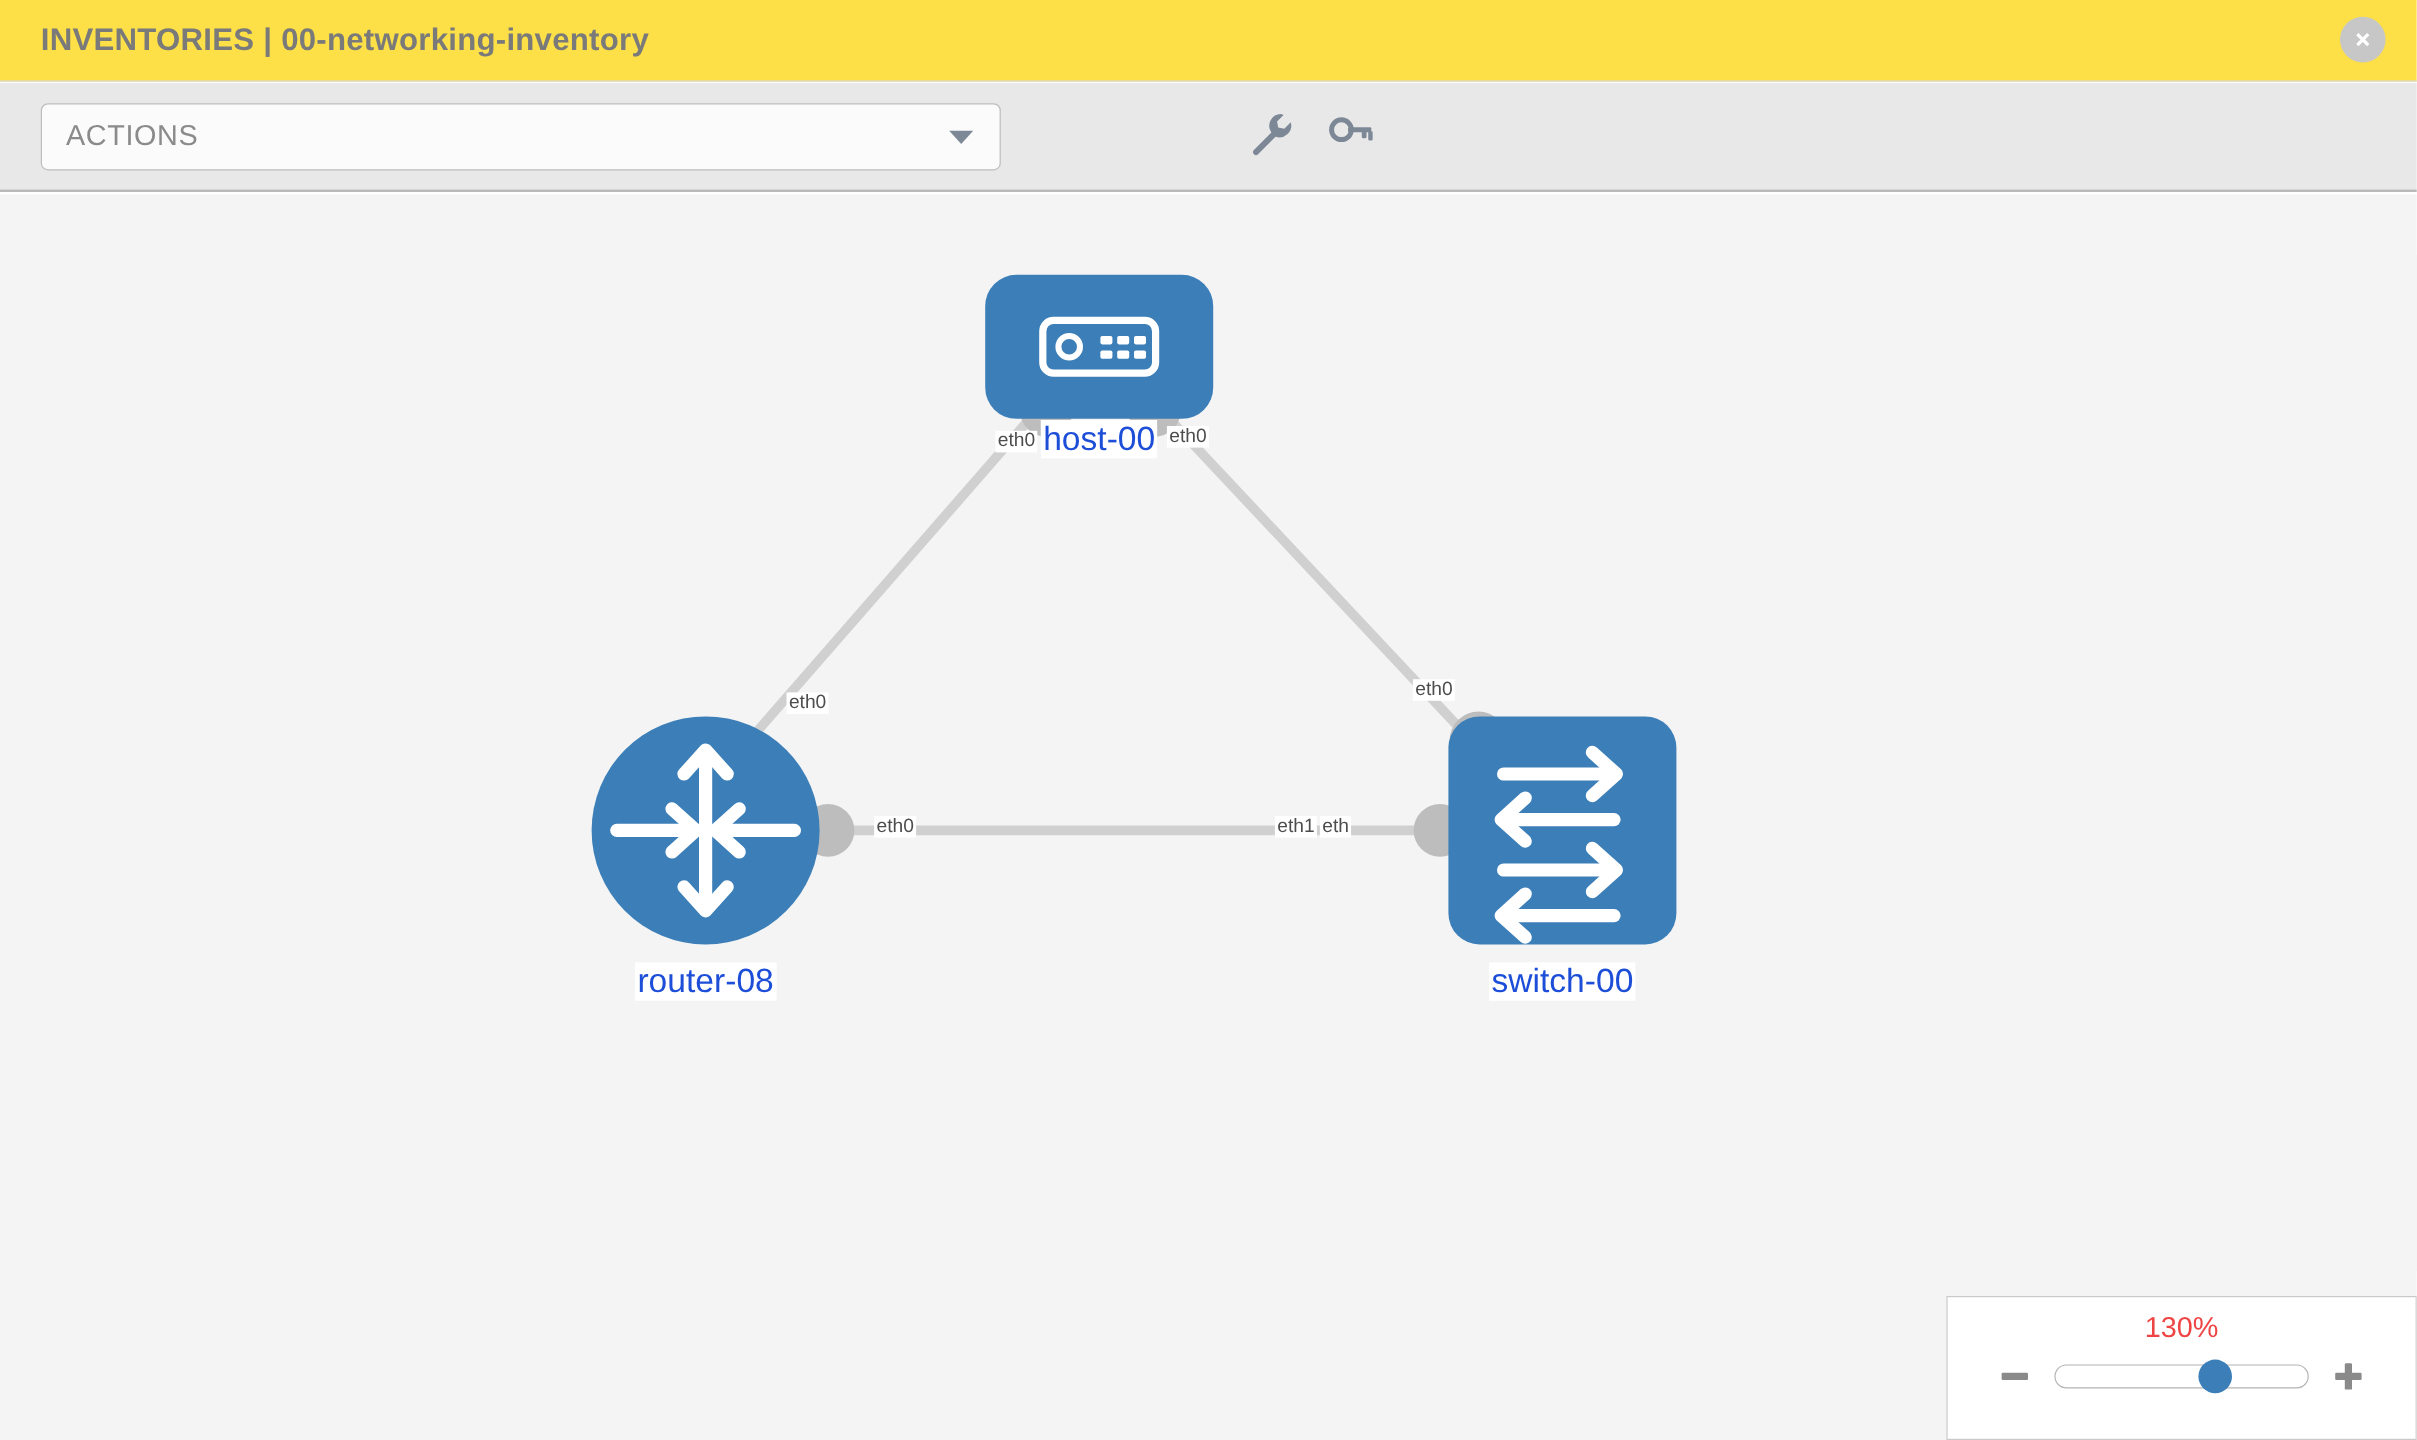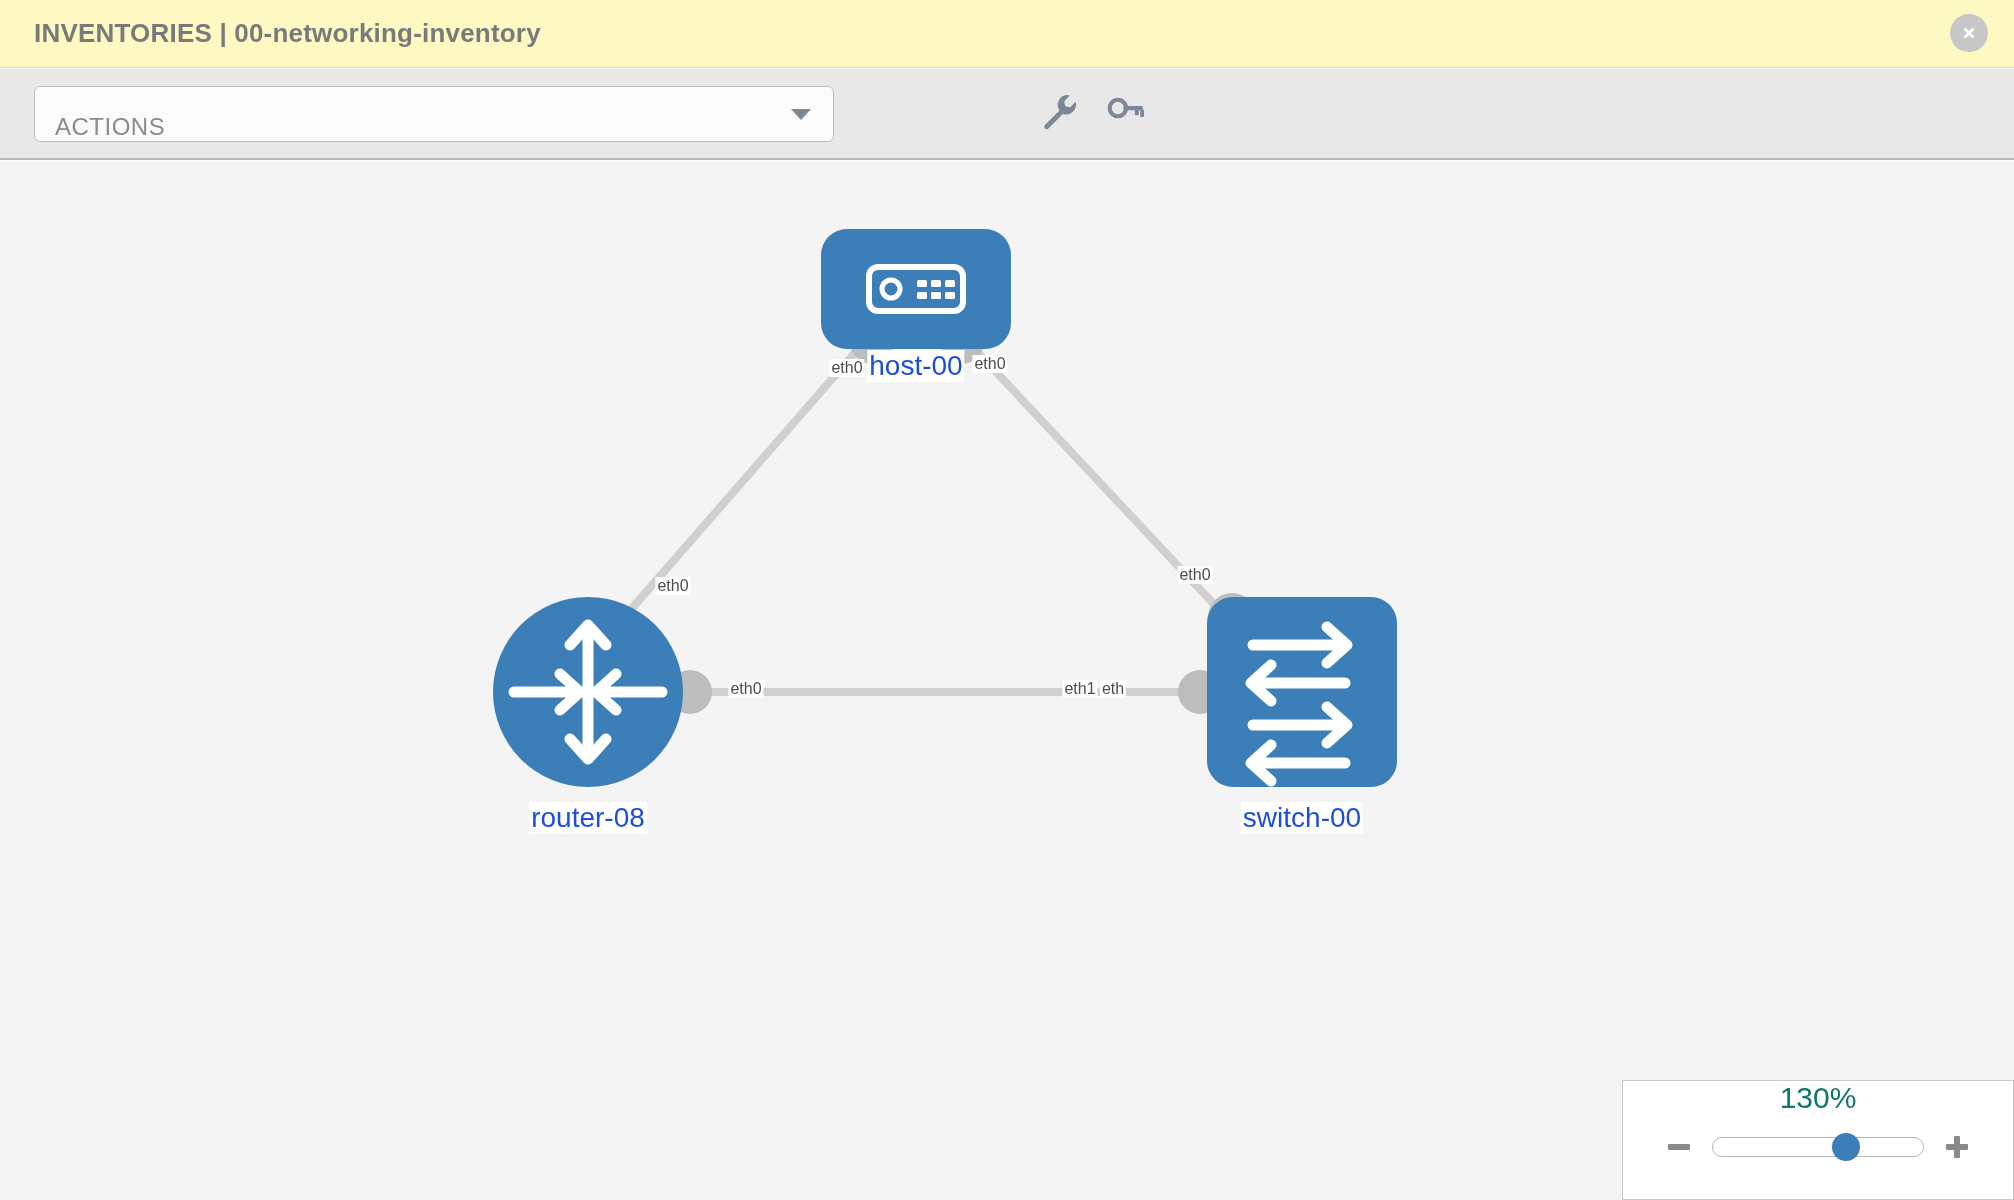--- a/index.html
+++ b/index.html
@@ -18,21 +18,21 @@
     height: 1200px;
     background: #ffffff;
   }
 
   
   .header {
     position: absolute;
     top: 0; left: 0;
     width: 2014px;
     height: 68px;
-    background: #fef9c3;
+    background: #fde047;
     border-bottom: 1px solid #d7d7d7;
   }
 
   .page-title {
     position: absolute;
     left: 34px;
     top: 18px;
     font-size: 26px;
     font-weight: bold;
     color: #7a7a7a;
@@ -68,21 +68,21 @@
   .actions-select {
     position: absolute;
     left: 34px;
     top: 17px;
     width: 800px;
     height: 56px;
     background: #fbfbfb;
     border: 1px solid #bdbdbd;
     border-radius: 6px;
     display: flex;
-    align-items: flex-end;
+    align-items: center;
     cursor: pointer;
   }
   .actions-select .sel-label {
     margin-left: 20px;
     font-size: 24px;
     color: #8b8b8b;
     letter-spacing: 0.5px;
   }
   .caret {
     position: absolute;
@@ -166,25 +166,25 @@
     position: absolute;
     left: 1622px;
     top: 1080px;
     width: 392px;
     height: 120px;
     background: #ffffff;
     border: 1px solid #c9c9c9;
   }
   .zoom-pct {
     position: absolute;
-    top: 0;
+    top: 12px;
     left: 0; right: 0;
     text-align: center;
-    font-size: 30px;
-    color: #0f766e;
+    font-size: 24px;
+    color: #ef4444;
   }
   .zoom-row {
     position: absolute;
     top: 46px;
     left: 0; right: 0;
     height: 40px;
     display: flex;
     align-items: center;
     justify-content: center;
     gap: 18px;

